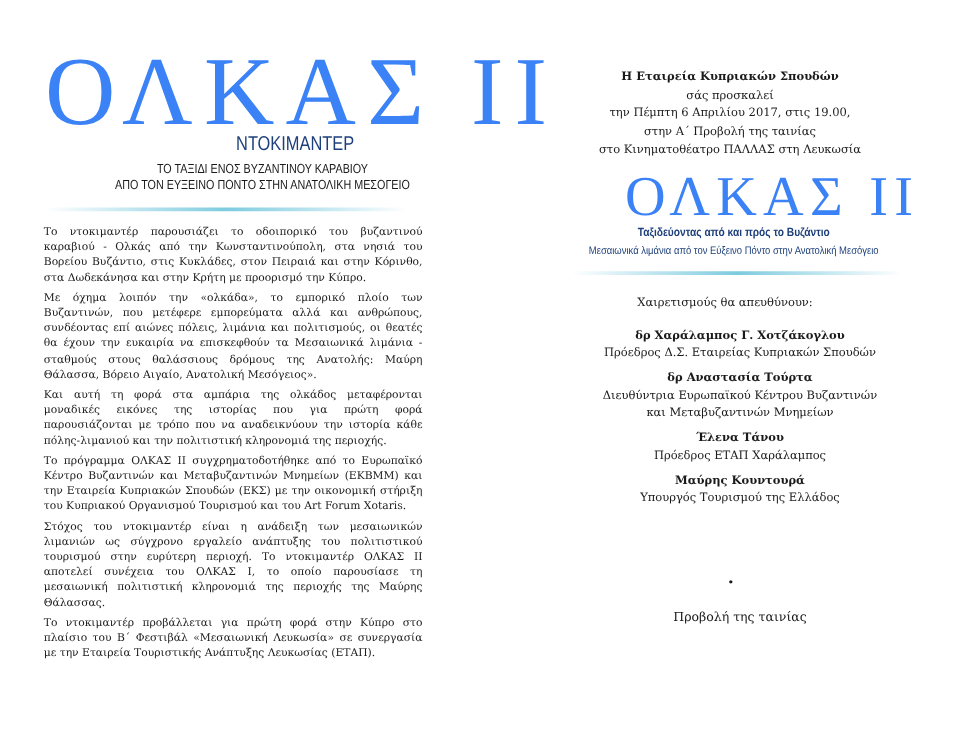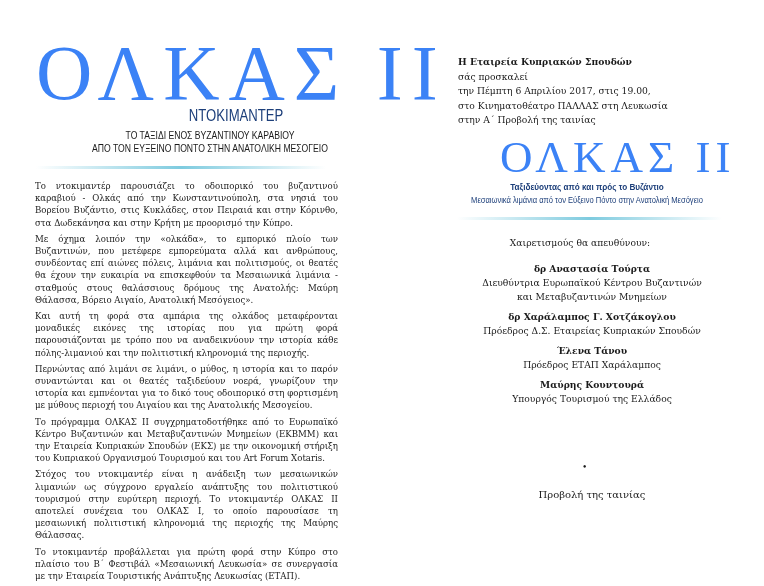--- a/index.html
+++ b/index.html
@@ -15,21 +15,21 @@
   .tagline { position:absolute; font-family:"Liberation Sans", sans-serif; font-size:10.5px; color:#1a1a1a; text-align:center; transform:scaleX(0.82); transform-origin:center; }
   .left .tag1 { left:40px; width:340px; top:129px; }
   .left .tag2 { left:40px; width:340px; top:142px; }
 
   .divider { position:absolute; height:3px; background:linear-gradient(to right, rgba(143,211,236,0) 0%, #7ecbdf 50%, rgba(143,211,236,0) 100%); }
   .left .divider { left:36px; width:290px; top:166px; }
 
   .body-text { position:absolute; left:35px; width:303px; top:180px; font-family:"DejaVu Serif", serif; font-size:8.6px; line-height:12.2px; text-align:justify; color:#1a1a1a; }
   .body-text p { margin:0 0 4px 0; }
 
-  .right .invite { position:absolute; left:76px; width:280px; top:55px; text-align:left; font-size:9.2px; line-height:14.5px; }
+  .right .invite { position:absolute; left:62px; width:280px; top:55px; text-align:center; font-size:9.2px; line-height:14.5px; }
   .invite .org { font-weight:bold; }
   .right .big-title { left:118px; top:135px; font-size:45px; letter-spacing:5px; }
   .right .sub-a { position:absolute; left:60px; width:290px; top:181px; text-align:center; font-family:"Liberation Sans", sans-serif; font-weight:bold; font-size:9.5px; color:#1d3f7a; transform:scaleX(0.86); }
   .right .sub-b { position:absolute; left:40px; width:330px; top:195px; text-align:center; font-family:"Liberation Sans", sans-serif; font-size:8.8px; color:#1d3f7a; transform:scaleX(0.86); }
   .right .divider { left:75px; width:265px; top:217px; }
 
   .greet { position:absolute; left:68px; width:260px; top:237px; text-align:center; font-size:9.2px; }
   .speakers { position:absolute; left:60px; width:300px; top:262px; text-align:center; font-size:9.2px; line-height:14px; }
   .speaker { margin-bottom:6px; }
   .speaker .name { font-weight:bold; }
@@ -42,49 +42,48 @@
 <div class="page left">
   <div class="big-title">ΟΛΚΑΣ ΙΙ</div>
   <div class="subtitle">ΝΤΟΚΙΜΑΝΤΕΡ</div>
   <div class="tagline tag1">ΤΟ ΤΑΞΙΔΙ ΕΝΟΣ ΒΥΖΑΝΤΙΝΟΥ ΚΑΡΑΒΙΟΥ</div>
   <div class="tagline tag2">ΑΠΟ ΤΟΝ ΕΥΞΕΙΝΟ ΠΟΝΤΟ ΣΤΗΝ ΑΝΑΤΟΛΙΚΗ ΜΕΣΟΓΕΙΟ</div>
   <div class="divider"></div>
   <div class="body-text">
     <p>Το ντοκιμαντέρ παρουσιάζει το οδοιπορικό του βυζαντινού καραβιού - Ολκάς από την Κωνσταντινούπολη, στα νησιά του Βορείου Βυζάντιο, στις Κυκλάδες, στον Πειραιά και στην Κόρινθο, στα Δωδεκάνησα και στην Κρήτη με προορισμό την Κύπρο.</p>
     <p>Με όχημα λοιπόν την «ολκάδα», το εμπορικό πλοίο των Βυζαντινών, που μετέφερε εμπορεύματα αλλά και ανθρώπους, συνδέοντας επί αιώνες πόλεις, λιμάνια και πολιτισμούς, οι θεατές θα έχουν την ευκαιρία να επισκεφθούν τα Μεσαιωνικά λιμάνια - σταθμούς στους θαλάσσιους δρόμους της Ανατολής: Μαύρη Θάλασσα, Βόρειο Αιγαίο, Ανατολική Μεσόγειος».</p>
     <p>Και αυτή τη φορά στα αμπάρια της ολκάδος μεταφέρονται μοναδικές εικόνες της ιστορίας που για πρώτη φορά παρουσιάζονται με τρόπο που να αναδεικνύουν την ιστορία κάθε πόλης-λιμανιού και την πολιτιστική κληρονομιά της περιοχής.</p>
-    <p>Περνώντας από λιμάνι σε λιμάνι, ο μύθος, η ιστορία και το παρόν συναντώνται και οι θεατές ταξιδεύουν νοερά, γνωρίζουν την ιστορία και εμπνέονται για το δικό τους οδοιπορικό στη φορτισμένη με μύθους περιοχή του Αιγαίου και της Ανατολικής Μεσογείου.</p>
     <p>Το πρόγραμμα ΟΛΚΑΣ ΙΙ συγχρηματοδοτήθηκε από το Ευρωπαϊκό Κέντρο Βυζαντινών και Μεταβυζαντινών Μνημείων (ΕΚΒΜΜ) και την Εταιρεία Κυπριακών Σπουδών (ΕΚΣ) με την οικονομική στήριξη του Κυπριακού Οργανισμού Τουρισμού και του Art Forum Xotaris.</p>
     <p>Στόχος του ντοκιμαντέρ είναι η ανάδειξη των μεσαιωνικών λιμανιών ως σύγχρονο εργαλείο ανάπτυξης του πολιτιστικού τουρισμού στην ευρύτερη περιοχή. Το ντοκιμαντέρ ΟΛΚΑΣ ΙΙ αποτελεί συνέχεια του ΟΛΚΑΣ Ι, το οποίο παρουσίασε τη μεσαιωνική πολιτιστική κληρονομιά της περιοχής της Μαύρης Θάλασσας.</p>
     <p>Το ντοκιμαντέρ προβάλλεται για πρώτη φορά στην Κύπρο στο πλαίσιο του Β΄ Φεστιβάλ «Μεσαιωνική Λευκωσία» σε συνεργασία με την Εταιρεία Τουριστικής Ανάπτυξης Λευκωσίας (ΕΤΑΠ).</p>
   </div>
 </div>
 
 <div class="page right">
   <div class="invite">
     <div class="org">Η Εταιρεία Κυπριακών Σπουδών</div>
     <div>σάς προσκαλεί</div>
     <div>την Πέμπτη 6 Απριλίου 2017, στις 19.00,</div>
+    <div>στην Α΄ Προβολή της ταινίας</div>
     <div>στο Κινηματοθέατρο ΠΑΛΛΑΣ στη Λευκωσία</div>
-    <div>στην Α΄ Προβολή της ταινίας</div>
   </div>
   <div class="big-title">ΟΛΚΑΣ ΙΙ</div>
   <div class="sub-a">Ταξιδεύοντας από και πρός το Βυζάντιο</div>
   <div class="sub-b">Μεσαιωνικά λιμάνια από τον Εύξεινο Πόντο στην Ανατολική Μεσόγειο</div>
   <div class="divider"></div>
   <div class="greet">Χαιρετισμούς θα απευθύνουν:</div>
   <div class="speakers">
     <div class="speaker">
+      <div class="name">δρ Χαράλαμπος Γ. Χοτζάκογλου</div>
+      <div>Πρόεδρος Δ.Σ. Εταιρείας Κυπριακών Σπουδών</div>
+    </div>
+    <div class="speaker">
       <div class="name">δρ Αναστασία Τούρτα</div>
       <div>Διευθύντρια Ευρωπαϊκού Κέντρου Βυζαντινών</div>
       <div>και Μεταβυζαντινών Μνημείων</div>
-    </div>
-    <div class="speaker">
-      <div class="name">δρ Χαράλαμπος Γ. Χοτζάκογλου</div>
-      <div>Πρόεδρος Δ.Σ. Εταιρείας Κυπριακών Σπουδών</div>
     </div>
     <div class="speaker">
       <div class="name">Έλενα Τάνου</div>
       <div>Πρόεδρος ΕΤΑΠ Χαράλαμπος</div>
     </div>
     <div class="speaker">
       <div class="name">Μαύρης Κουντουρά</div>
       <div>Υπουργός Τουρισμού της Ελλάδος</div>
     </div>
   </div>

